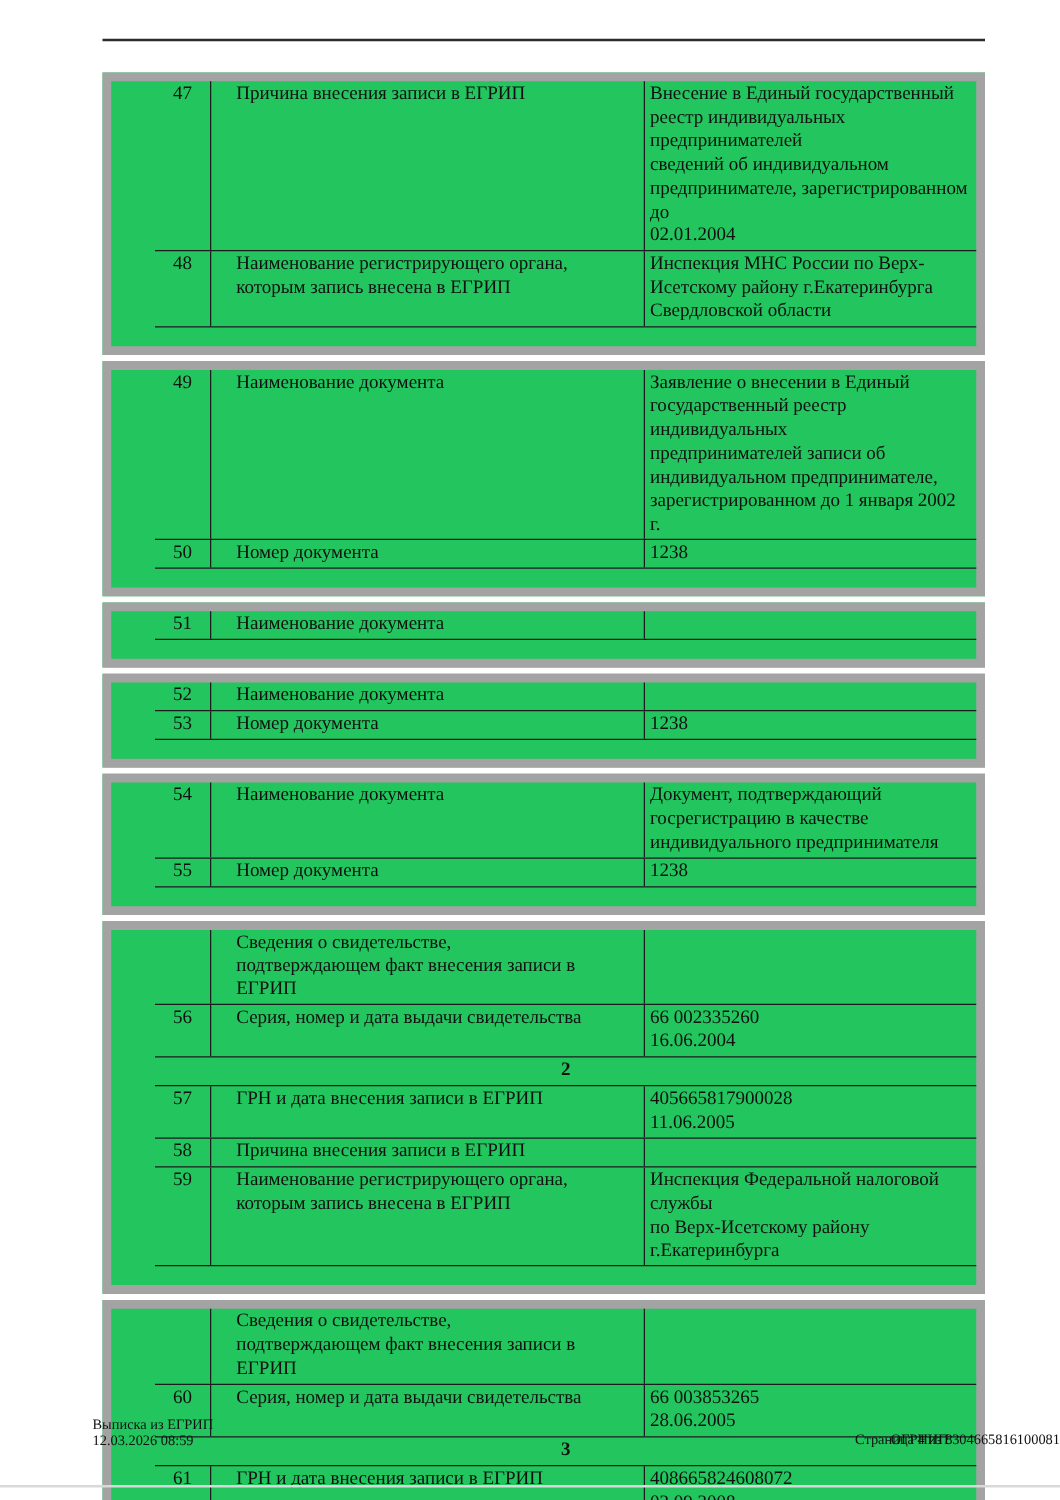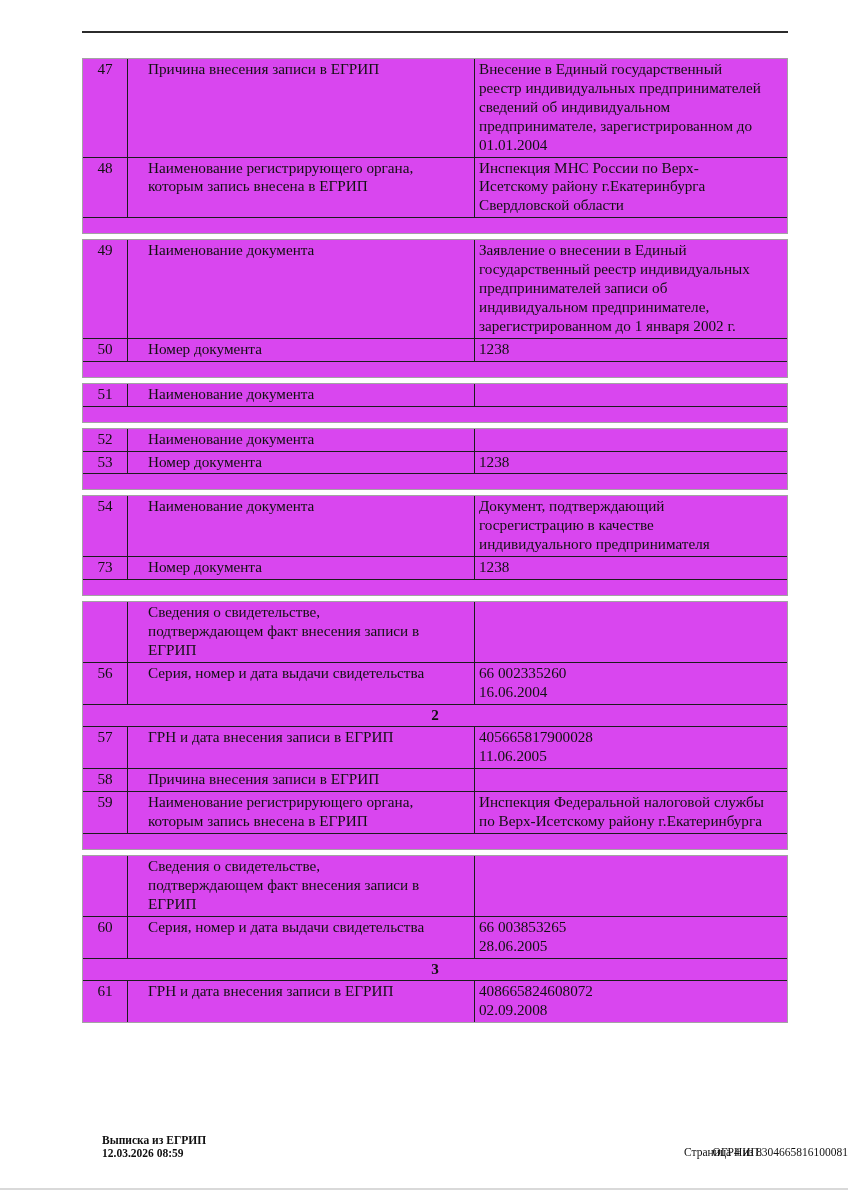--- a/index.html
+++ b/index.html
@@ -21,23 +21,24 @@
 
   
   .table-wrap {
     position: absolute;
     left: 82px; top: 58px;
     width: 706px;
     font-size: 15.2px;
     line-height: 18.9px;
   }
   .table-block {
-    border: 1px solid #a3a3a3;
+    border: 7px solid #a3a3a3;
     margin-bottom: 5px;
-    background: #d946ef;
+    background: #22c55e;
+    padding-left: 35px;
   }
   .t-row { display: flex; align-items: stretch; }
   .t-row + .t-row { border-top: 1px solid #1c1c1c; }
   .c { padding: 1px 5px 2px 4px; }
   .c-num {
     flex: none; width: 44px;
     border-right: 1px solid #1c1c1c;
     text-align: center;
     padding: 1px 0 2px 0;
   }
@@ -55,21 +56,21 @@
     font-weight: bold;
     padding: 1px 0 2px 0;
   }
 
   
   .footer {
     position: absolute;
     font-size: 11.5px;
     line-height: 13px;
   }
-  .footer-left  { left: 74px;  top: 1134px; font-weight: bold; margin-left: 28px; }
+  .footer-left  { left: 74px;  top: 1134px; font-weight: normal; }
   .footer-center{ left: 0; right: 0; top: 1146px; text-align: right; }
   .footer-right { right: 86px; top: 1146px; text-align: right; }
 
   
   .bottom-rule {
     position: absolute;
     left: 0; top: 1188px;
     width: 848px; height: 2px;
     background: #d9d9d9;
   }
@@ -81,21 +82,21 @@
 
 <div class="table-wrap">
     <div class="table-block">
       <div class="t-row">
         <div class="c c-num">47</div>
         <div class="c c-label">Причина внесения записи в ЕГРИП</div>
         <div class="c c-value">Внесение в Единый государственный
 реестр индивидуальных предпринимателей
 сведений об индивидуальном
 предпринимателе, зарегистрированном до
-01.01.2004</div>
+02.01.2004</div>
       </div>
       <div class="t-row">
         <div class="c c-num">48</div>
         <div class="c c-label">Наименование регистрирующего органа,
 которым запись внесена в ЕГРИП</div>
         <div class="c c-value">Инспекция МНС России по Верх-
 Исетскому району г.Екатеринбурга
 Свердловской области</div>
       </div>
       <div class="t-row empty"></div>
@@ -138,21 +139,21 @@
     </div>
     <div class="table-block">
       <div class="t-row">
         <div class="c c-num">54</div>
         <div class="c c-label">Наименование документа</div>
         <div class="c c-value">Документ, подтверждающий
 госрегистрацию в качестве
 индивидуального предпринимателя</div>
       </div>
       <div class="t-row">
-        <div class="c c-num">73</div>
+        <div class="c c-num">55</div>
         <div class="c c-label">Номер документа</div>
         <div class="c c-value">1238</div>
       </div>
       <div class="t-row empty"></div>
     </div>
     <div class="table-block">
       <div class="t-row">
         <div class="c c-num"></div>
         <div class="c c-label">Сведения о свидетельстве,
 подтверждающем факт внесения записи в

